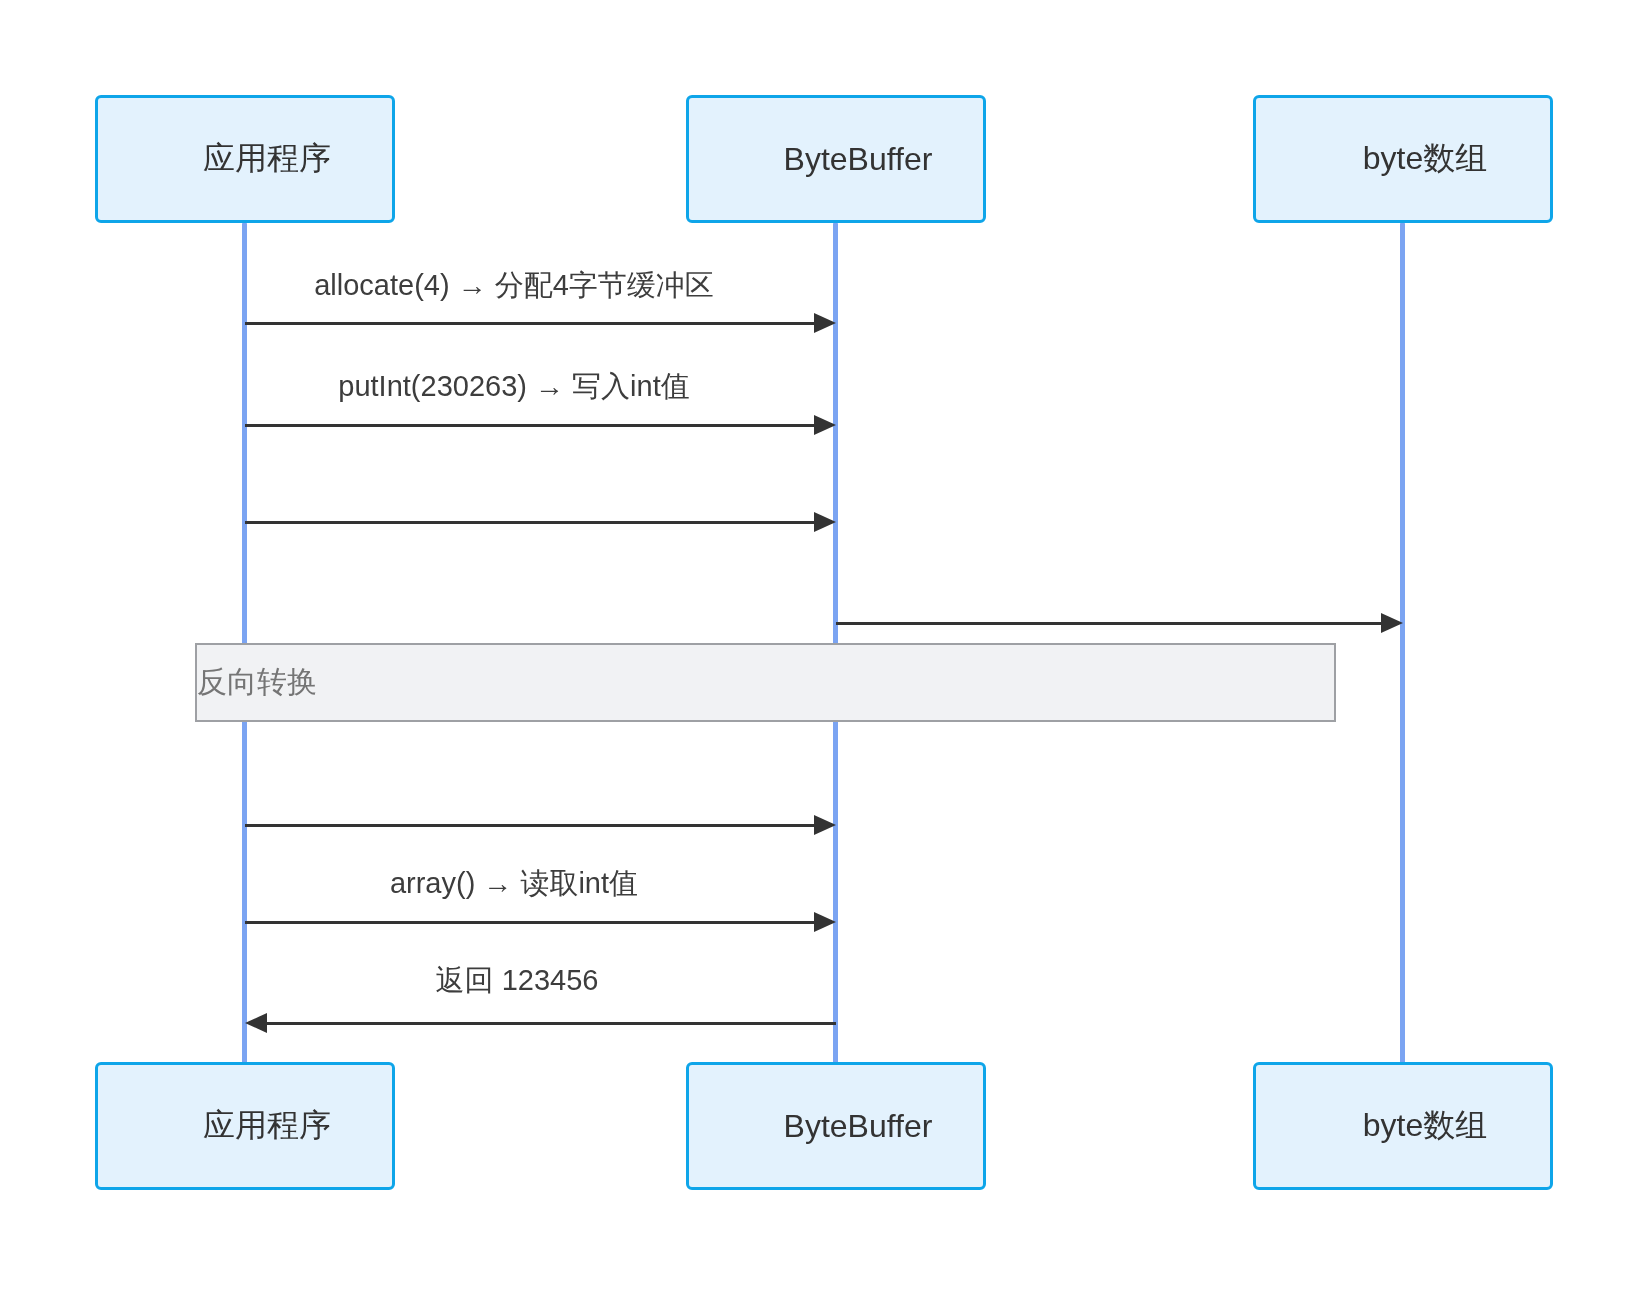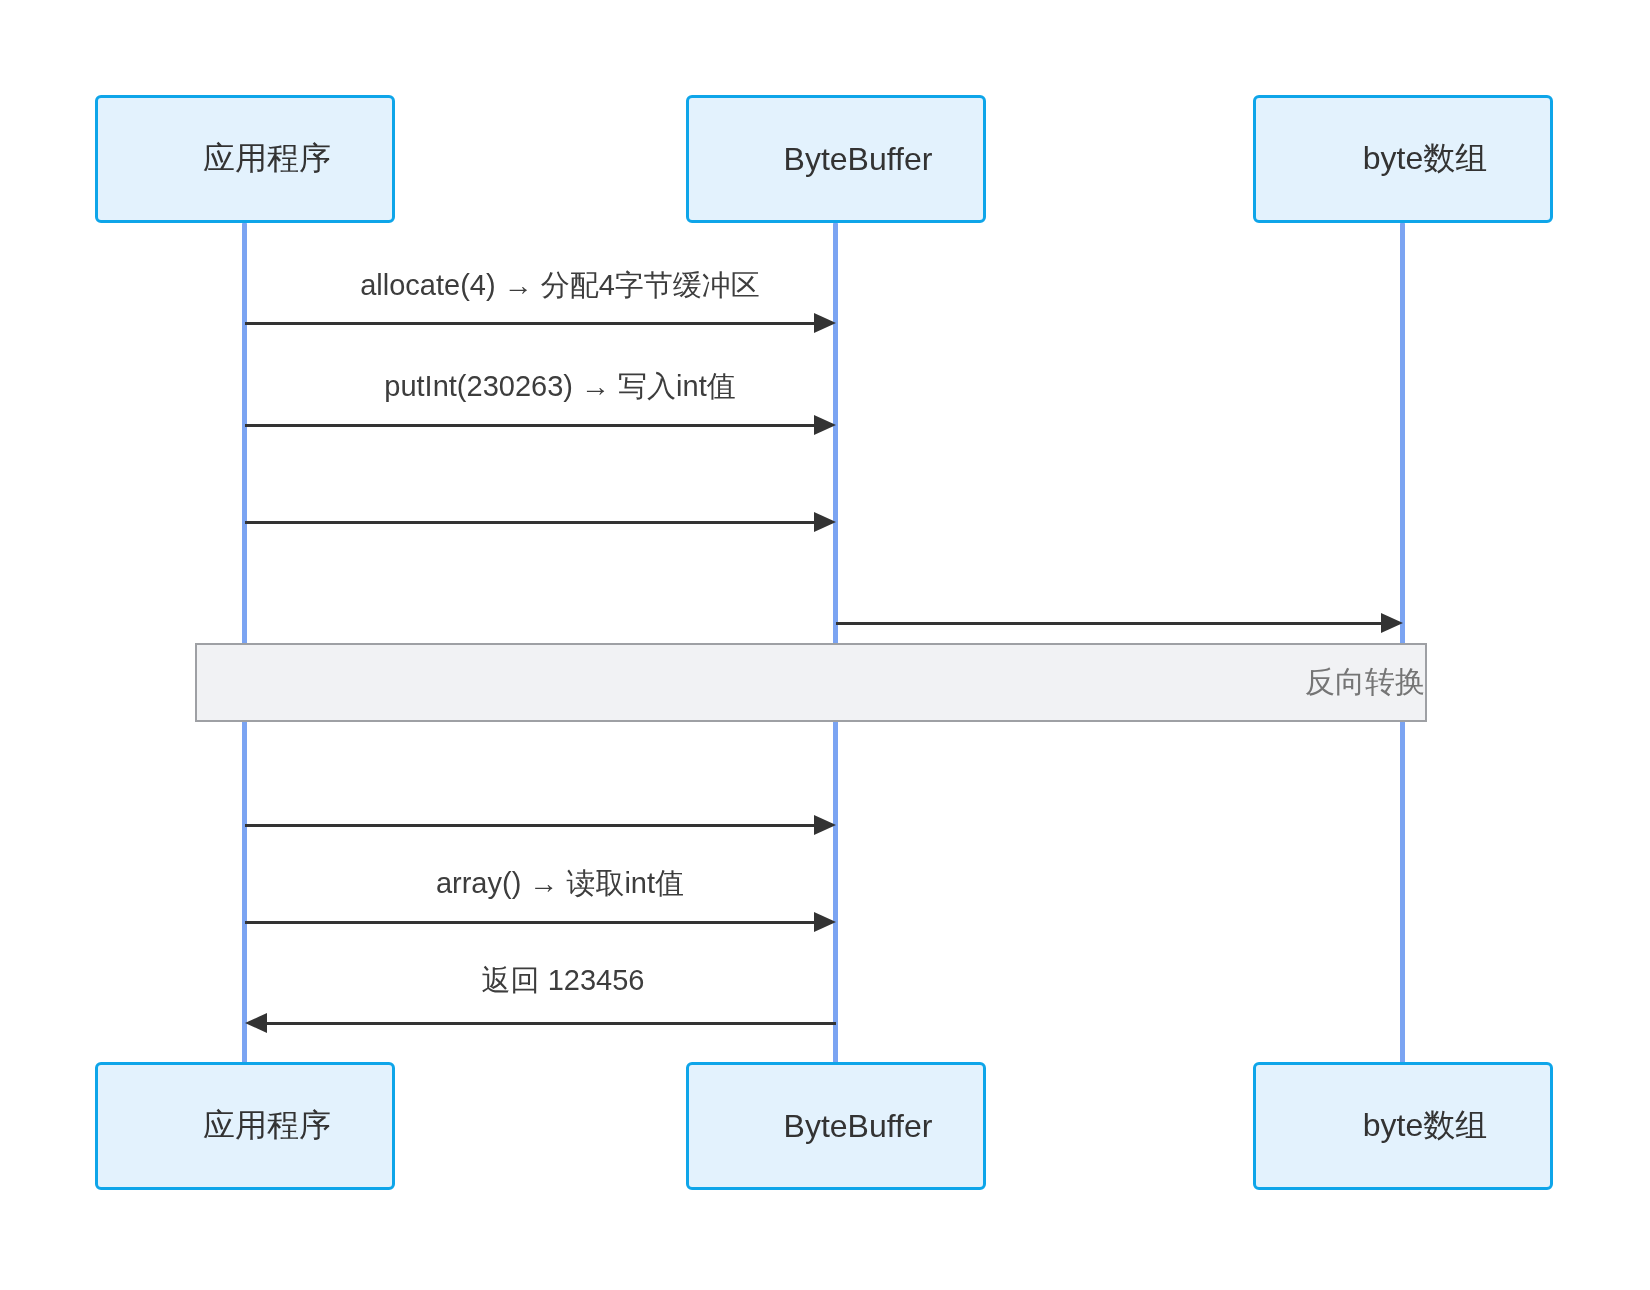--- a/index.html
+++ b/index.html
@@ -54,21 +54,20 @@
 
   
   .msg-label {
     position: absolute;
     transform: translateX(-50%);
     white-space: nowrap;
     font-size: 29px;
     line-height: 34px;
     color: #3d3d3d;
     z-index: 1;
-    margin-left: 46px;
   }
 
   
   .arrow {
     position: absolute;
     height: 3px;
     background: #333333;
     z-index: 1;
   }
   .arrow.right::after {
@@ -92,28 +91,28 @@
     border-top: 10px solid transparent;
     border-bottom: 10px solid transparent;
     border-right: 22px solid #333333;
   }
 
   
   .divider {
     position: absolute;
     left: 195px;
     top: 643px;
-    width: 1232px;
+    width: 1141px;
     height: 79px;
     box-sizing: border-box;
     background: #F1F2F4;
     border: 2px solid #9EA0A4;
     display: flex;
     align-items: center;
-    justify-content: flex-end;
+    justify-content: flex-start;
     font-size: 30px;
     color: #757575;
     z-index: 2;
   }
 </style>
 </head>
 <body>
 
 <div class="stage">
 

